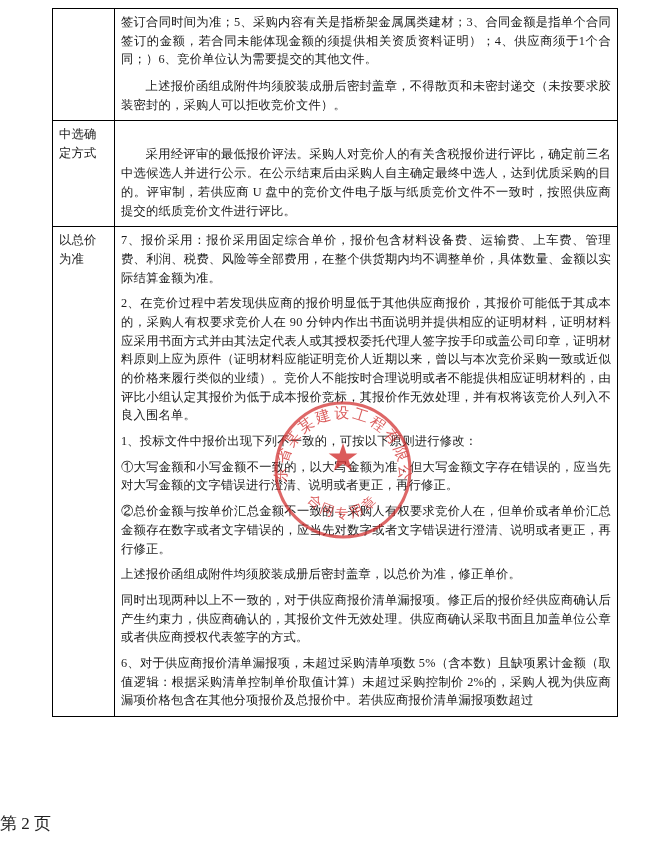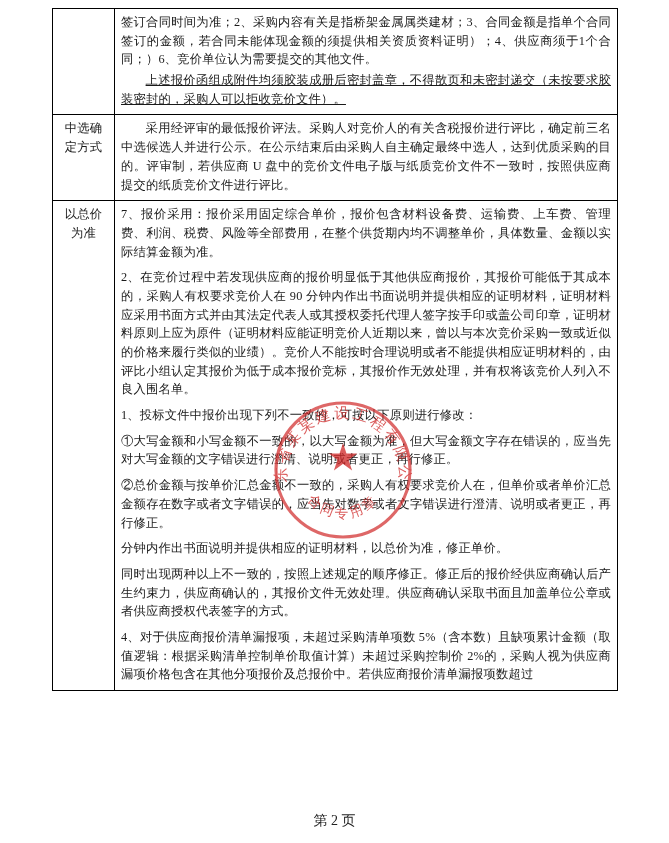--- a/index.html
+++ b/index.html
@@ -32,52 +32,51 @@
   table.doc-table td {
     border: 1px solid #000;
     vertical-align: top;
     padding: 4px 6px 6px 6px;
     font-size: 12.3px;
     line-height: 1.52;
     letter-spacing: 0.2px;
   }
   td.label-cell {
     width: 62px;
-    text-align: center;
+    text-align: left;
     vertical-align: top;
     padding-top: 7px;
     font-size: 12.3px;
     line-height: 1.9;
   }
   td.body-cell {
     text-align: justify;
     text-justify: inter-ideograph;
   }
   .p {
     margin: 0 0 0 0;
     text-align: justify;
     text-justify: inter-ideograph;
   }
   .p + .p {
-    margin-top: 2px;
-    text-decoration: underline;
+    margin-top: 8px;
   }
   .indent {
     text-indent: 2em;
+    margin-top: 20px;
   }
   .blank-line {
     height: 7px;
   }
   .footer {
     position: absolute;
     left: 0;
     top: 812px;
     width: 669px;
-    text-align: center;
-    font-size: 14px;
+    font-size: 17px;
     font-family: "Liberation Serif", "DejaVu Serif", serif;
     color: #222;
   }
   
   .seal {
     position: absolute;
     left: 268px;
     top: 395px;
     width: 150px;
     height: 150px;
@@ -97,21 +96,21 @@
 
   <table class="doc-table">
     <colgroup>
       <col style="width:62px">
       <col>
     </colgroup>
     <tbody>
       <tr>
         <td class="label-cell"></td>
         <td class="body-cell">
-          <div class="p">签订合同时间为准；2、采购内容有关是指桥架金属属类建材；3、合同金额是指单个合同签订的金额，若合同未能体现金额的须提供相关资质资料证明）；4、供应商须于1个合同；）6、竞价单位认为需要提交的其他文件。</div>
+          <div class="p">签订合同时间为准；5、采购内容有关是指桥架金属属类建材；3、合同金额是指单个合同签订的金额，若合同未能体现金额的须提供相关资质资料证明）；4、供应商须于1个合同；）6、竞价单位认为需要提交的其他文件。</div>
           <div class="p indent">上述报价函组成附件均须胶装成册后密封盖章，不得散页和未密封递交（未按要求胶装密封的，采购人可以拒收竞价文件）。</div>
         </td>
       </tr>
       <tr>
         <td class="label-cell">中选确定方式</td>
         <td class="body-cell">
           <div class="p indent">采用经评审的最低报价评法。采购人对竞价人的有关含税报价进行评比，确定前三名中选候选人并进行公示。在公示结束后由采购人自主确定最终中选人，达到优质采购的目的。评审制，若供应商 U 盘中的竞价文件电子版与纸质竞价文件不一致时，按照供应商提交的纸质竞价文件进行评比。</div>
         </td>
       </tr>
       <tr>
@@ -120,25 +119,25 @@
           <div class="p">7、报价采用：报价采用固定综合单价，报价包含材料设备费、运输费、上车费、管理费、利润、税费、风险等全部费用，在整个供货期内均不调整单价，具体数量、金额以实际结算金额为准。</div>
           <div class="blank-line"></div>
           <div class="p">2、在竞价过程中若发现供应商的报价明显低于其他供应商报价，其报价可能低于其成本的，采购人有权要求竞价人在 90 分钟内作出书面说明并提供相应的证明材料，证明材料应采用书面方式并由其法定代表人或其授权委托代理人签字按手印或盖公司印章，证明材料原则上应为原件（证明材料应能证明竞价人近期以来，曾以与本次竞价采购一致或近似的价格来履行类似的业绩）。竞价人不能按时合理说明或者不能提供相应证明材料的，由评比小组认定其报价为低于成本报价竞标，其报价作无效处理，并有权将该竞价人列入不良入围名单。</div>
           <div class="blank-line"></div>
           <div class="p">1、投标文件中报价出现下列不一致的，可按以下原则进行修改：</div>
           <div class="blank-line"></div>
           <div class="p">①大写金额和小写金额不一致的，以大写金额为准，但大写金额文字存在错误的，应当先对大写金额的文字错误进行澄清、说明或者更正，再行修正。</div>
           <div class="blank-line"></div>
           <div class="p">②总价金额与按单价汇总金额不一致的，采购人有权要求竞价人在，但单价或者单价汇总金额存在数字或者文字错误的，应当先对数字或者文字错误进行澄清、说明或者更正，再行修正。</div>
           <div class="blank-line"></div>
-          <div class="p">分钟内作出书面说明并提供相应的证明材料，以总价为准，修正单价。</div>
+          <div class="p">上述报价函组成附件均须胶装成册后密封盖章，以总价为准，修正单价。</div>
           <div class="blank-line"></div>
-          <div class="p">同时出现两种以上不一致的，按照上述规定的顺序修正。修正后的报价经供应商确认后产生约束力，供应商确认的，其报价文件无效处理。供应商确认采取书面且加盖单位公章或者供应商授权代表签字的方式。</div>
+          <div class="p">同时出现两种以上不一致的，对于供应商报价清单漏报项。修正后的报价经供应商确认后产生约束力，供应商确认的，其报价文件无效处理。供应商确认采取书面且加盖单位公章或者供应商授权代表签字的方式。</div>
           <div class="blank-line"></div>
-          <div class="p">4、对于供应商报价清单漏报项，未超过采购清单项数 5%（含本数）且缺项累计金额（取值逻辑：根据采购清单控制单价取值计算）未超过采购控制价 2%的，采购人视为供应商漏项价格包含在其他分项报价及总报价中。若供应商报价清单漏报项数超过</div>
+          <div class="p">6、对于供应商报价清单漏报项，未超过采购清单项数 5%（含本数）且缺项累计金额（取值逻辑：根据采购清单控制单价取值计算）未超过采购控制价 2%的，采购人视为供应商漏项价格包含在其他分项报价及总报价中。若供应商报价清单漏报项数超过</div>
         </td>
       </tr>
     </tbody>
   </table>
 
   <div class="seal">
     <svg width="150" height="150" viewBox="0 0 150 150" aria-hidden="true">
       <defs>
         <path id="sealArcTop" d="M 18,80 A 57,57 0 0 1 132,80"></path>
         <path id="sealArcBottom" d="M 32,88 A 44,44 0 0 0 118,88"></path>

